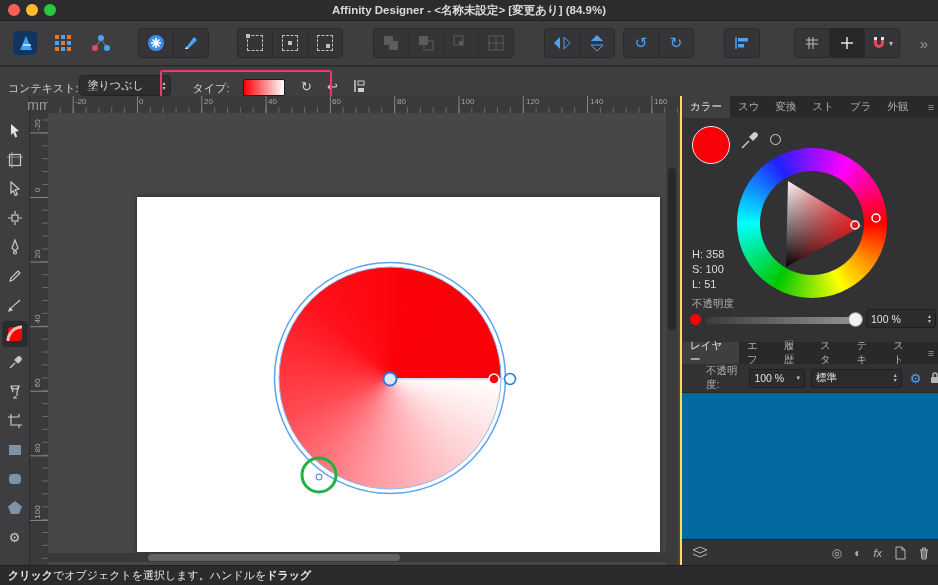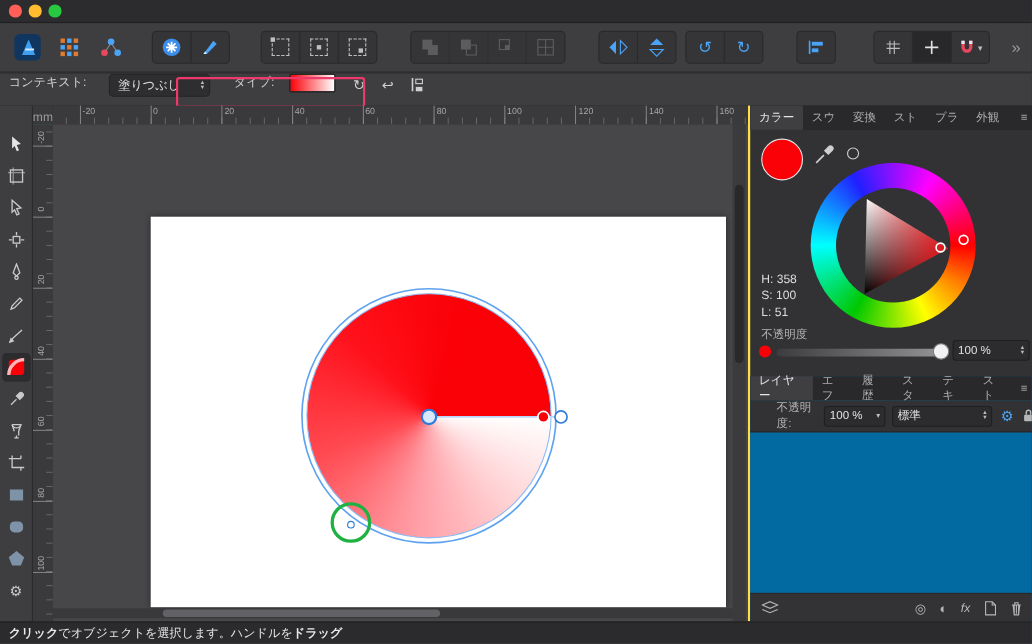--- a/index.html
+++ b/index.html
@@ -19,38 +19,38 @@
   .seg{display:flex;background:#353537;border:1px solid #2a2a2c;border-radius:4px;overflow:hidden}
   .seg .tbtn{border-radius:0;border-right:1px solid #2a2a2c;width:34px}
   .seg .tbtn:last-child{border-right:none}
   .seg.disabled .tbtn{opacity:.45}
   .blue{color:#4ba3f5}
   .dashedsq{width:14px;height:14px;border:1px dashed #bfbfc2;position:relative}
   .dashedsq i{position:absolute;width:4px;height:4px;background:#bfbfc2;left:-2px;top:-2px}
   #overflow-chevron{margin-left:auto;color:#9c9c9f;font-size:15px}
   
   #contextbar{left:0;top:67px;width:938px;height:29px;background:#3e3e40;border-bottom:1px solid #232325;
-              display:flex;align-items:flex-start;font-size:11px;color:#d4d4d6}
+              display:flex;align-items:flex-end;font-size:11px;color:#d4d4d6}
   .dd{background:#2e2e30;border:1px solid #242426;border-radius:4px;height:19px;display:flex;
       align-items:center;padding:0 4px 0 8px;gap:6px;color:#e2e2e4}
   .stepper{display:flex;flex-direction:column;font-size:6px;line-height:5px;color:#bdbdbf}
   #type-annotation{position:absolute;left:160px;top:3px;width:168px;height:24px;
                    border:2px solid #ed3a6a;border-radius:3px;pointer-events:none}
   .gradswatch{width:40px;height:15px;border:1px solid #1f1f21;border-radius:2px;
               background:linear-gradient(to right,#fa0007,#ffffff)}
   .cbtn{width:26px;height:20px;display:flex;align-items:center;justify-content:center;color:#cfcfd1;font-size:13px}
   
   #tools{left:0;top:96px;width:30px;height:469px;background:#3e3e40;border-right:1px solid #2a2a2c;
          display:flex;flex-direction:column;align-items:center;padding-top:22px;gap:3px;box-sizing:border-box}
   .tool{width:26px;height:26px;border-radius:4px;display:flex;align-items:center;justify-content:center}
   .tool svg{stroke:#c9c9cb;fill:none;stroke-width:1.2}
   .tool.sel{background:#2c2c2e}
   
   #ruler-corner{left:30px;top:96px;width:18px;height:17px;background:#3a3a3c;border-right:1px solid #2a2a2c;
-                border-bottom:3px solid #15803d;font-size:11px;color:#9a9a9d;display:flex;align-items:flex-end;justify-content:center}
+                border-bottom:3px solid #15803d;font-size:14px;color:#9a9a9d;display:flex;align-items:flex-end;justify-content:center}
   #ruler-h{left:48px;top:96px;width:632px;height:17px;background-color:#3a3a3c;border-bottom:1px solid #2a2a2c;
            background-image:linear-gradient(to right,#85858a 0 1px,transparent 1px),
                             linear-gradient(to right,#68686b 0 1px,transparent 1px);
            background-size:64.3px 100%,12.86px 6px;background-position:24.7px 0,24.7px 100%;
            background-repeat:repeat-x,repeat-x;overflow:hidden}
   .hlab{position:absolute;top:1px;font-size:8px;color:#a6a6a9}
   #ruler-v{left:30px;top:113px;width:18px;height:452px;background-color:#3a3a3c;border-right:1px solid #2a2a2c;
            background-image:linear-gradient(to bottom,#85858a 0 1px,transparent 1px),
                             linear-gradient(to bottom,#68686b 0 1px,transparent 1px);
            background-size:100% 64.6px,6px 12.9px;background-position:0 19.4px,100% 19.4px;
@@ -100,20 +100,21 @@
              display:flex;align-items:center;padding-left:8px;box-sizing:border-box;font-size:11px;color:#e9e9eb}
   #statusbar b{font-weight:bold}
 </style>
 </head>
 <body>
 
 <div id="titlebar" class="abs">
   <span class="tl" style="left:8px;background:#ff5f57"></span>
   <span class="tl" style="left:26px;background:#febc2e"></span>
   <span class="tl" style="left:44px;background:#28c840"></span>
+  <span id="title-text">Affinity Designer - &lt;名称未設定&gt; [変更あり] (84.9%)</span>
 </div>
 
 <div id="toolbar" class="abs">
   <div class="tbtn">
     <svg width="26" height="26">
         <rect x="1" y="1" width="24" height="24" rx="5" fill="#10355f"></rect>
       <path d="M8 20 L14 6 L20 20 Z" fill="#3fa0f0"></path>
         <path d="M11 15 h8" stroke="#cfe6fb" stroke-width="1.6"></path>
       </svg>
   </div>
@@ -240,21 +241,21 @@
           <rect x="10" y="2" width="3" height="3" fill="#dfe7f3"></rect>
         </svg>
       <span style="color:#bdbdbf;font-size:8px;margin-left:2px">▾</span>
     </div>
   </div>
   <div id="overflow-chevron">»</div>
 </div>
 
 <div id="contextbar" class="abs">
   <span style="margin-left:8px">コンテキスト:</span>
-  <div class="dd" style="margin-left:20px;width:78px">
+  <div class="dd" style="margin-left:0;width:78px">
     <span>塗りつぶし</span>
     <span class="stepper" style="margin-left:auto">
         <span>▴</span>
         <span>▾</span>
       </span>
   </div>
   <div id="type-annotation"></div>
   <span style="margin-left:22px">タイプ:</span>
   <div class="gradswatch" style="margin-left:14px"></div>
   <div class="cbtn" style="margin-left:8px">↻</div>

